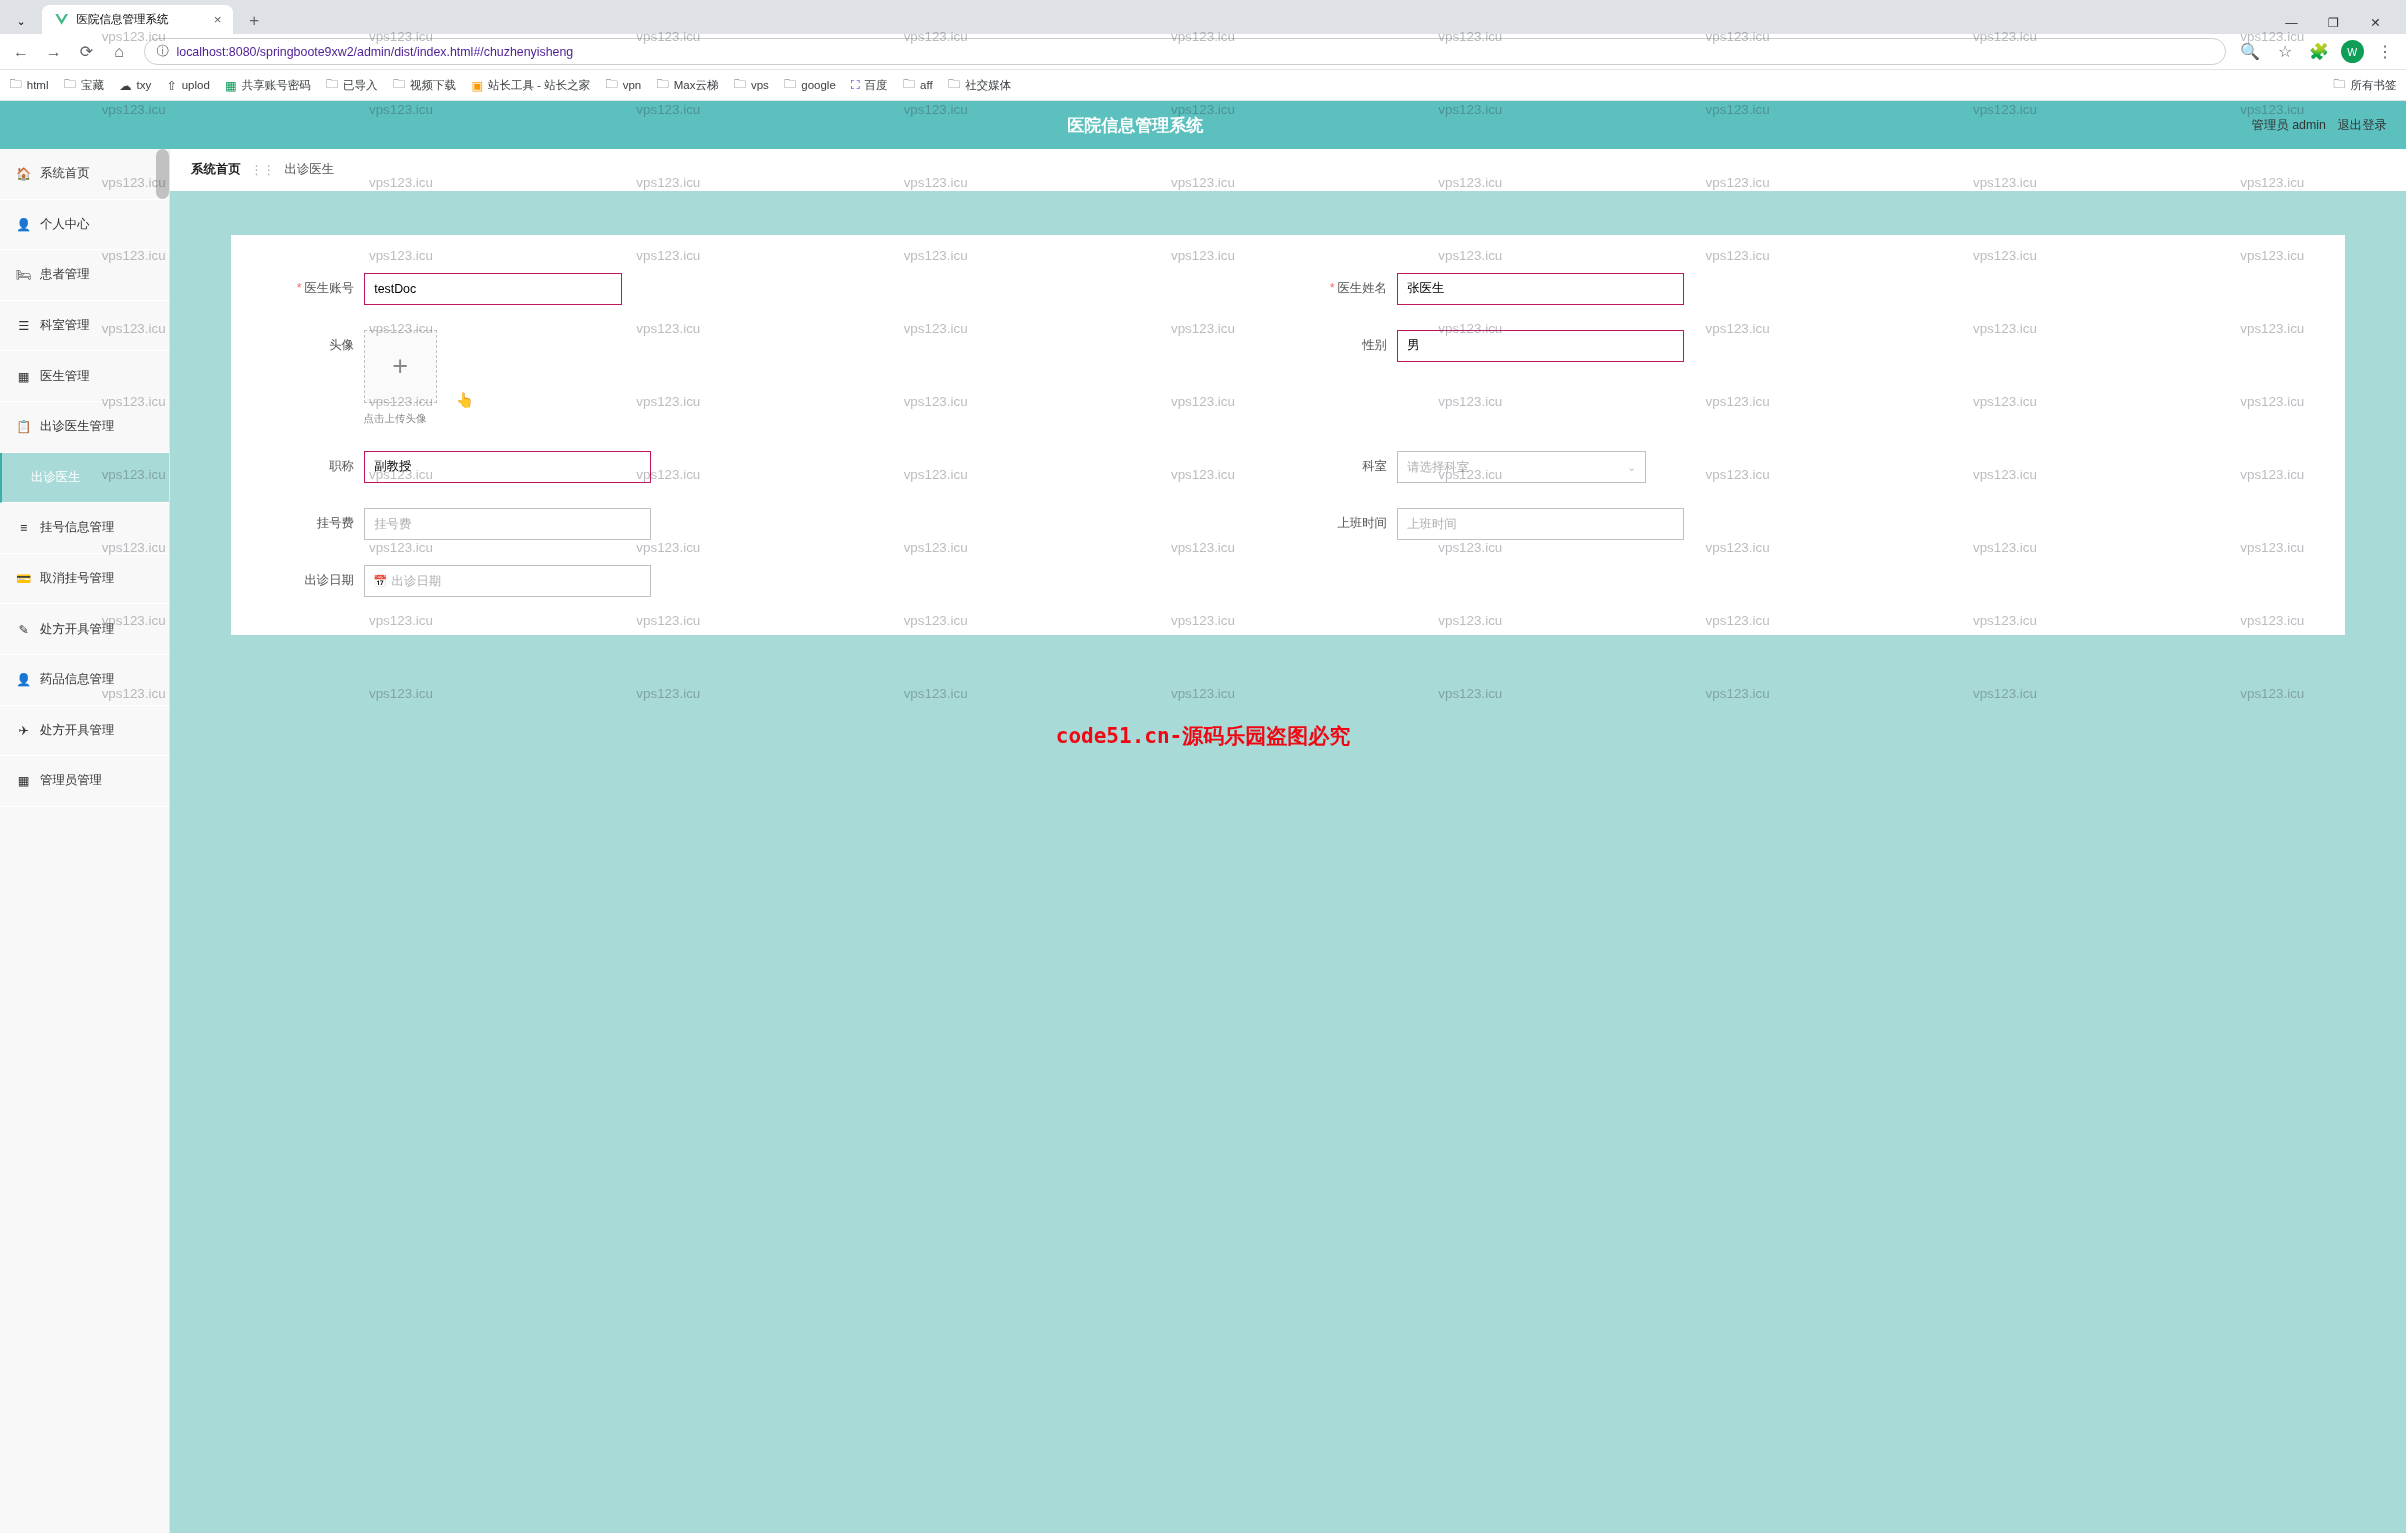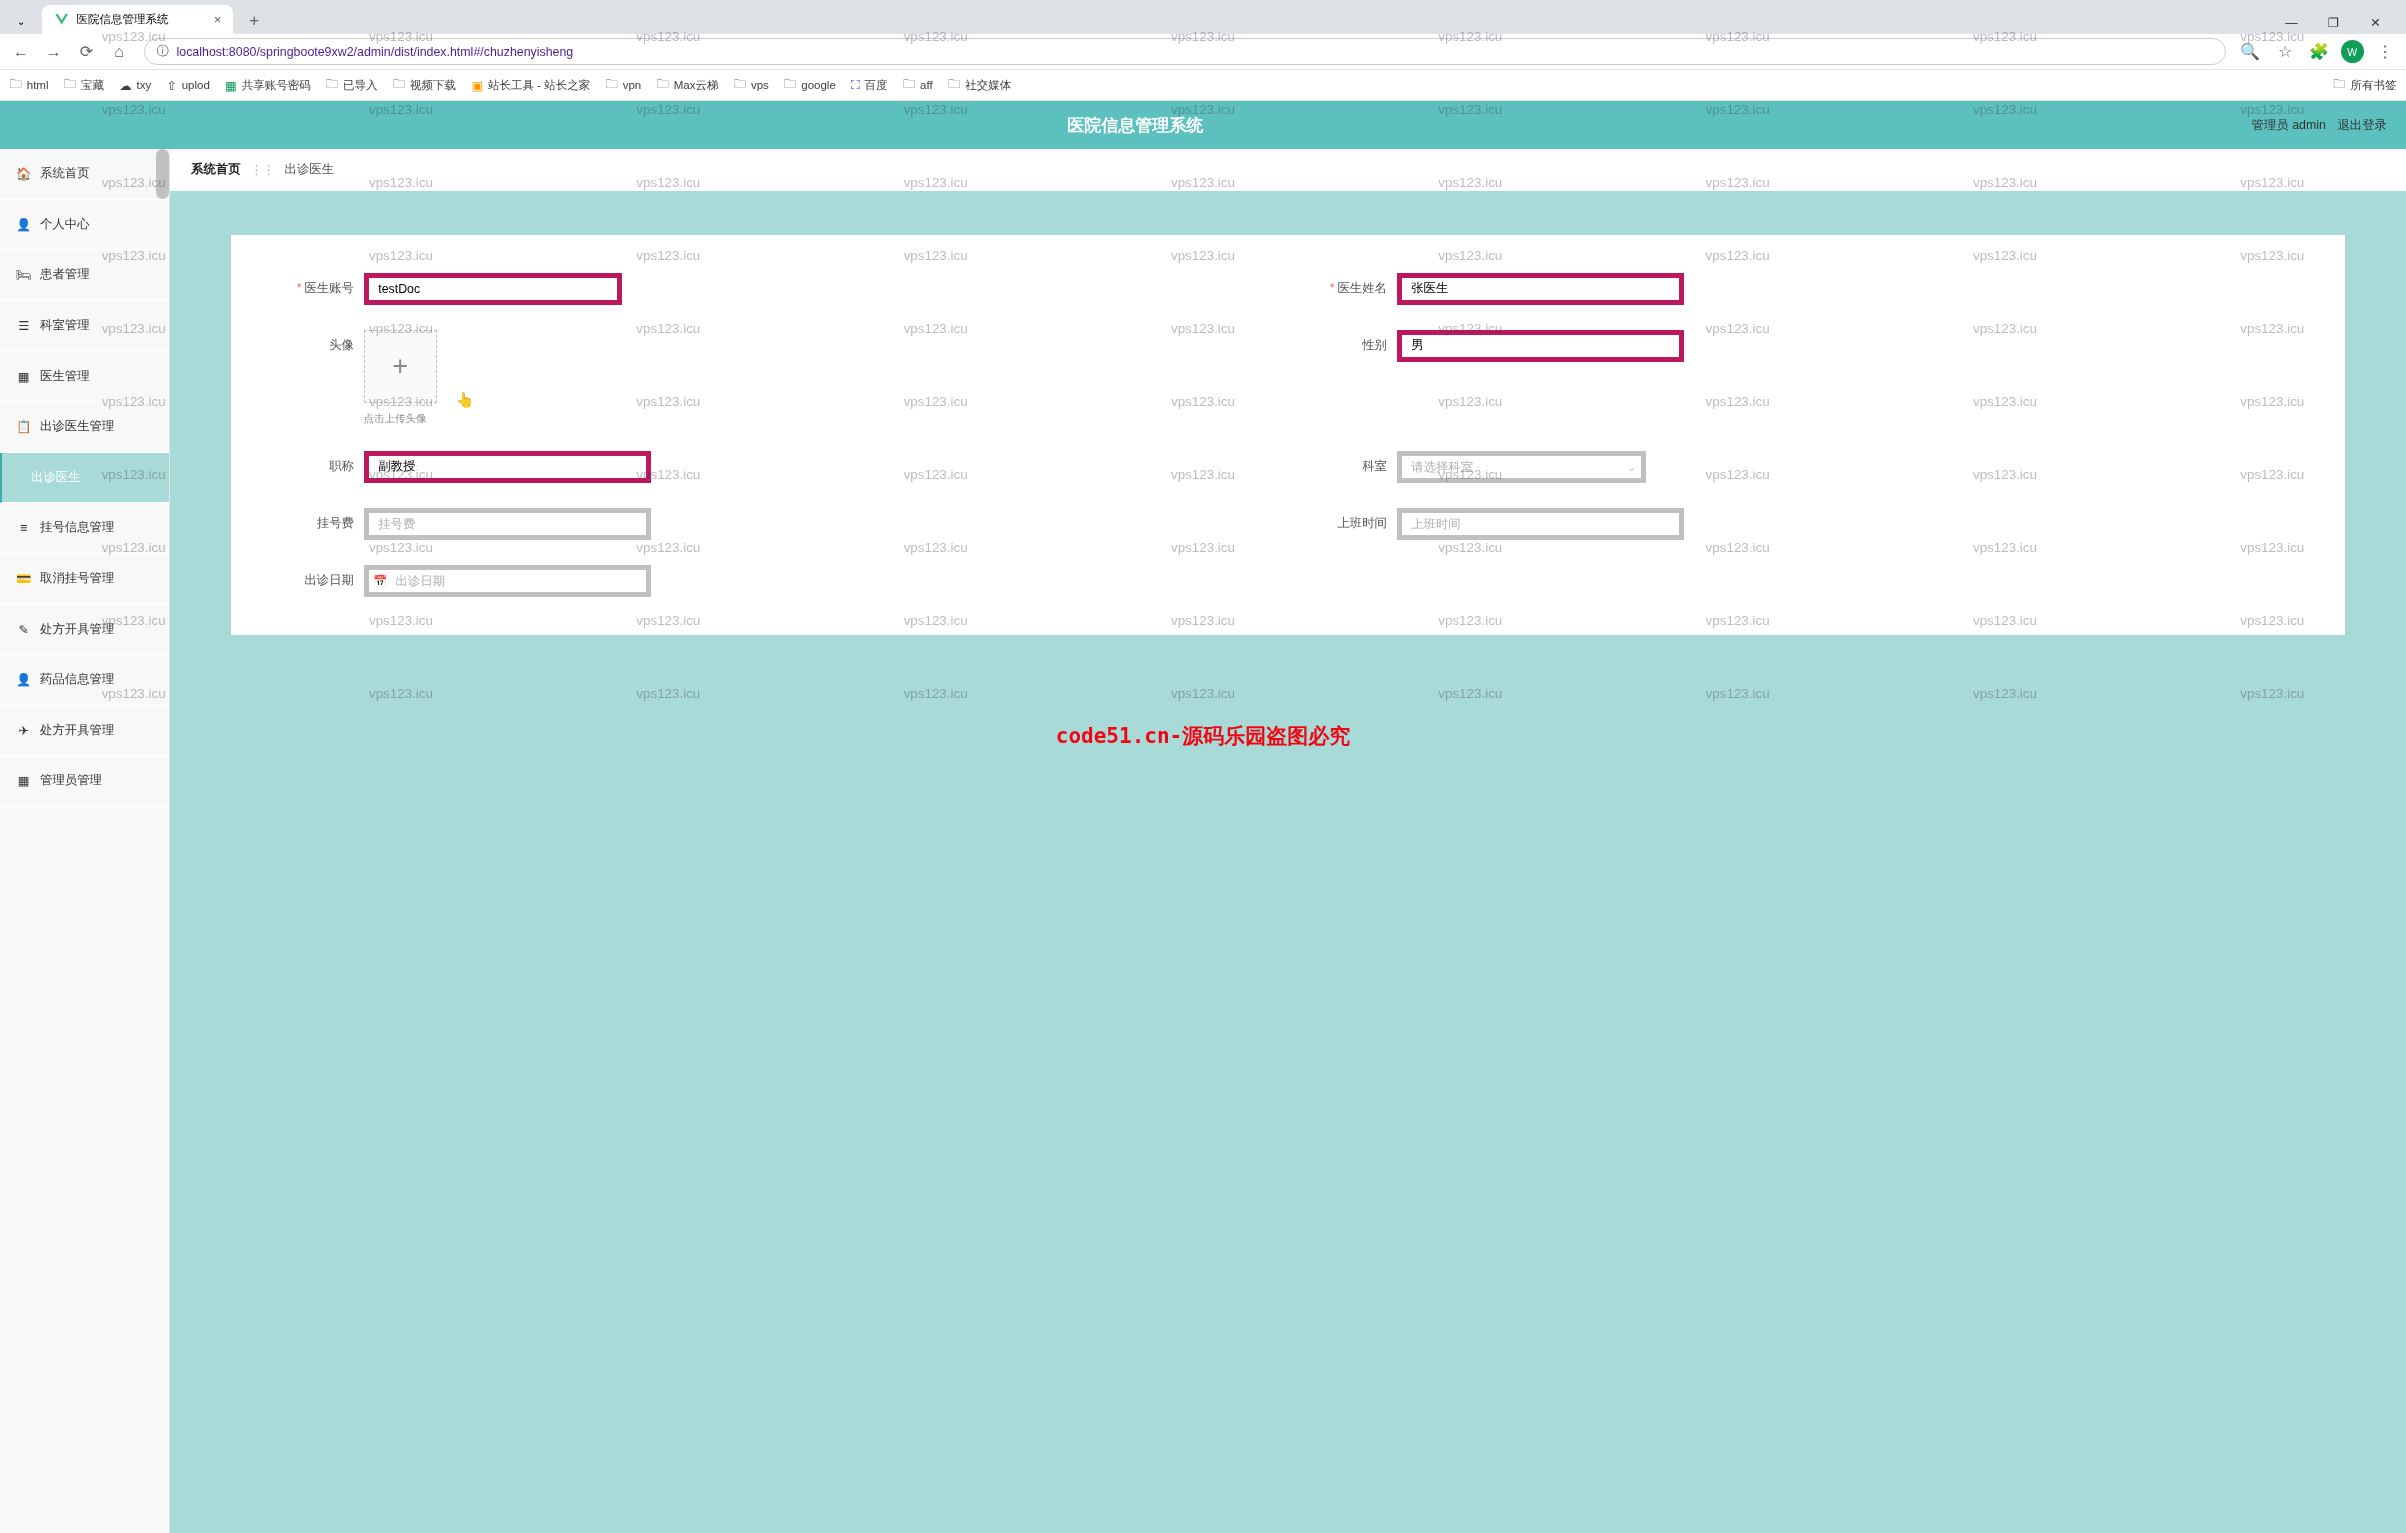--- a/index.html
+++ b/index.html
@@ -51,21 +51,21 @@
     .breadcrumb { background: #fff; padding: 12.4px 21px; font-size: 12.4px; display: flex; gap: 9.6px; align-items: center; color: #555; }
     .bc-home { font-weight: 600; color: #222; }
     .bc-sep { color: #aaa; }
     
     .form-card { background: #fff; margin: 44px 61px 38px; padding: 38px 48px; }
     .form-grid { display: grid; grid-template-columns: 1fr 1fr; gap: 25px 48px; }
     .form-row { display: flex; align-items: flex-start; gap: 9.6px; }
     .form-label { width: 75px; text-align: right; font-size: 12.4px; color: #555; padding-top: 7.6px; }
     .form-label.req::before { content: "*"; color: #f56c6c; margin-right: 2.9px; }
     .form-control { flex: 1; }
-    .form-input { width: 100%; max-width: 258px; height: 32px; border: 5px solid #be185d; padding: 0 9.6px; font-size: 12.4px; outline: none; }
+    .form-input { width: 100%; max-width: 258px; height: 32px; border: 1px solid #be185d; padding: 0 9.6px; font-size: 12.4px; outline: none; }
     .form-input.normal { border-color: #c0c0c0; }
     .form-input::placeholder { color: #b0b0b0; }
     .upload-box { width: 73px; height: 73px; border: 1px dashed #c0c0c0; display: flex; align-items: center; justify-content: center; font-size: 27px; color: #888; cursor: pointer; background: #fafafa; }
     .upload-hint { font-size: 10.5px; color: #888; margin-top: 9px; }
     .select-wrap { position: relative; max-width: 258px; }
     .select-arrow { position: absolute; right: 9.6px; top: 50%; transform: translateY(-50%); color: #c0c0c0; font-size: 10.5px; }
     .date-wrap { position: relative; max-width: 287px; }
     .date-icon { position: absolute; left: 9.6px; top: 50%; transform: translateY(-50%); color: #c0c0c0; font-size: 11.5px; }
     .date-input { padding-left: 27px; max-width: 287px; }
     .form-actions { display: flex; gap: 13.4px; margin-top: 7.6px; }

